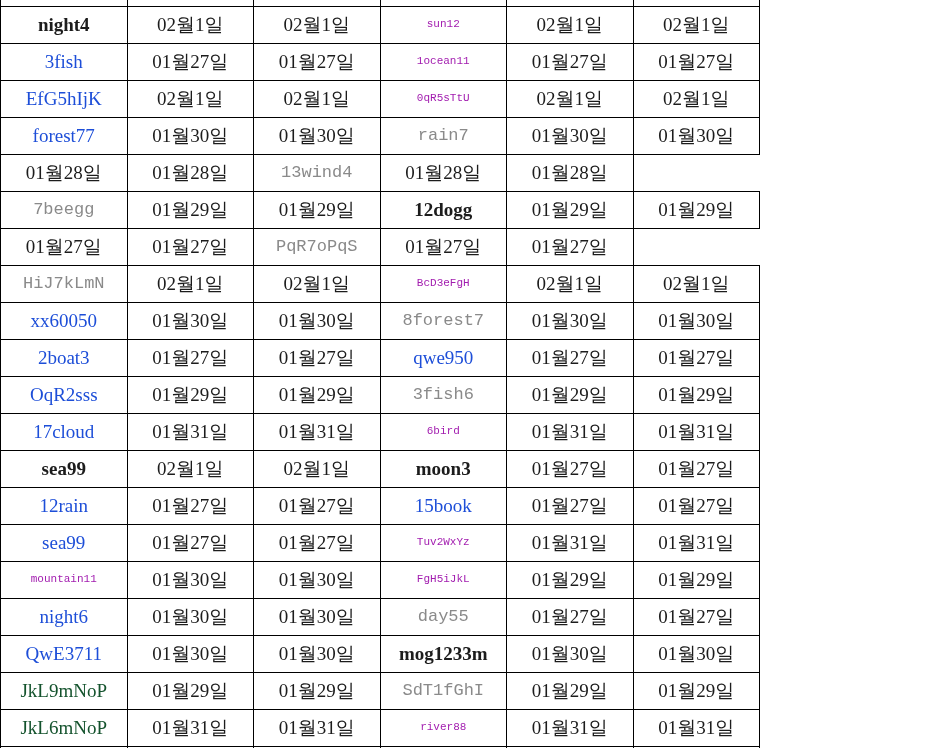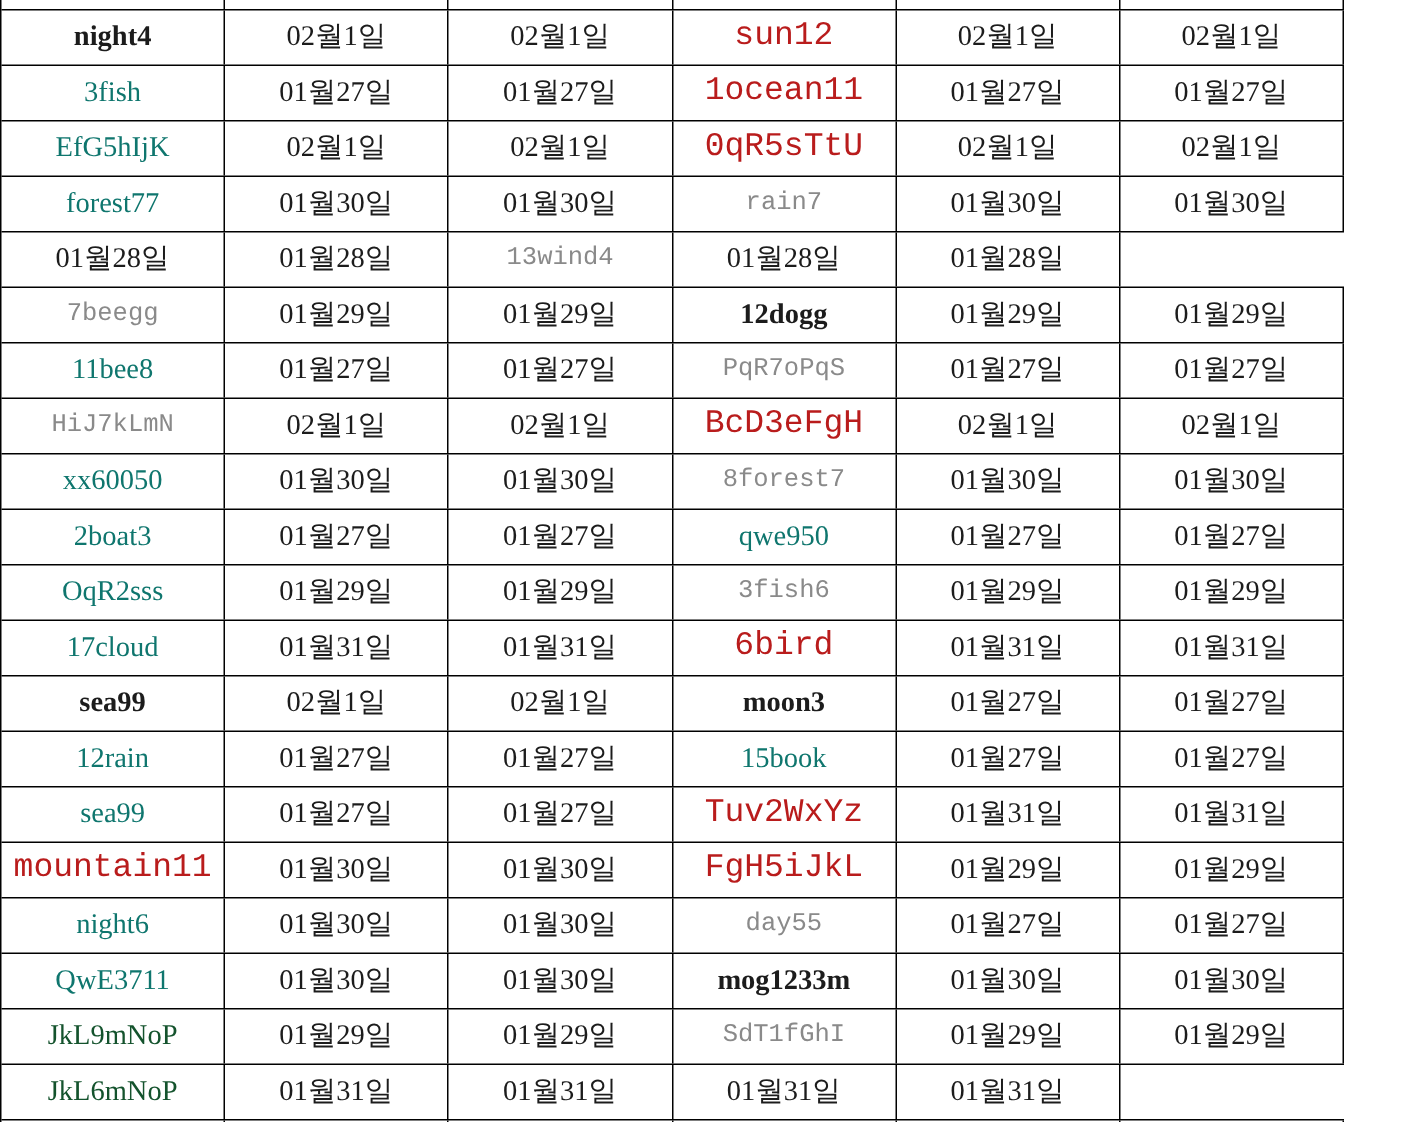--- a/index.html
+++ b/index.html
@@ -5,21 +5,21 @@
   html, body {
     margin: 0;
     padding: 0;
     width: 940px;
     height: 748px;
     background: #ffffff;
     overflow: hidden;
   }
   #screen {
     position: relative;
-    width: 896px;
+    width: 760px;
     height: 748px;
     background: #ffffff;
   }
   .table {
     position: absolute;
     inset: 0;
     display: flex;
     flex-direction: column;
     border-left: 1px solid #000;
     box-sizing: border-box;
@@ -46,37 +46,37 @@
     padding-bottom: 2px;
   }
   .date {
     font-family: "Liberation Serif", "DejaVu Serif", serif;
     font-size: 19px;
     color: #1c1c1c;
   }
   .name.serif {
     font-family: "Liberation Serif", "DejaVu Serif", serif;
     font-size: 19px;
-    color: #0f766e;
+    color: #1d4ed8;
   }
   .name.serif-bold {
     font-family: "Liberation Serif", "DejaVu Serif", serif;
     font-size: 19px;
     font-weight: bold;
     color: #1c1c1c;
   }
   .name.serif-gray {
     font-family: "Liberation Serif", "DejaVu Serif", serif;
     font-size: 19px;
     color: #14532d;
   }
   .name.mono {
     font-family: "Liberation Mono", "DejaVu Sans Mono", monospace;
-    font-size: 22px;
-    color: #b91c1c;
+    font-size: 11px;
+    color: #a21caf;
   }
   .name.mono-gray {
     font-family: "Liberation Mono", "DejaVu Sans Mono", monospace;
     font-size: 17px;
     color: #8a8a8a;
     text-align: right;
   }
 </style>
 </head>
 <body>
@@ -139,21 +139,20 @@
   <div class="row">
     <div class="cell name mono-gray">7beegg</div>
     <div class="cell date">01월29일</div>
     <div class="cell date">01월29일</div>
     <div class="cell name serif-bold">12dogg</div>
     <div class="cell date">01월29일</div>
     <div class="cell date">01월29일</div>
   </div>
 
   <div class="row">
-    <div class="cell name serif">11bee8</div>
     <div class="cell date">01월27일</div>
     <div class="cell date">01월27일</div>
     <div class="cell name mono-gray">PqR7oPqS</div>
     <div class="cell date">01월27일</div>
     <div class="cell date">01월27일</div>
   </div>
 
   <div class="row">
     <div class="cell name mono-gray">HiJ7kLmN</div>
     <div class="cell date">02월1일</div>
@@ -259,20 +258,21 @@
     <div class="cell date">01월29일</div>
     <div class="cell name mono-gray">SdT1fGhI</div>
     <div class="cell date">01월29일</div>
     <div class="cell date">01월29일</div>
   </div>
 
   <div class="row">
     <div class="cell name serif-gray">JkL6mNoP</div>
     <div class="cell date">01월31일</div>
     <div class="cell date">01월31일</div>
+    <div class="cell name mono">river88</div>
     <div class="cell date">01월31일</div>
     <div class="cell date">01월31일</div>
   </div>
 <div class="row partial-bottom">
       <div class="cell"></div>
       <div class="cell"></div>
       <div class="cell"></div>
       <div class="cell"></div>
       <div class="cell"></div>
       <div class="cell"></div>

